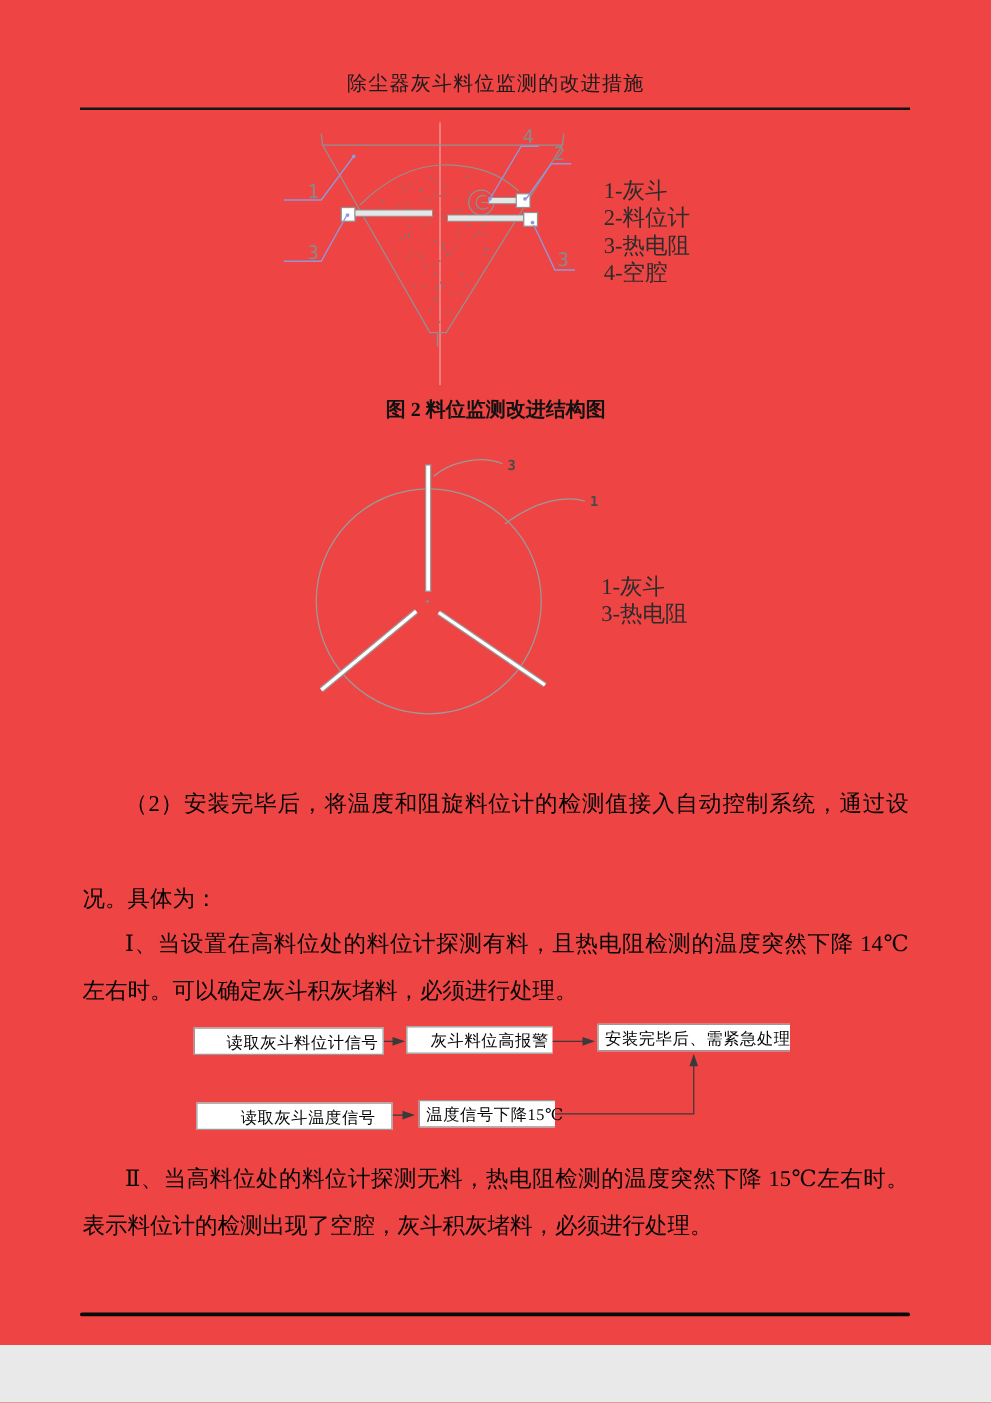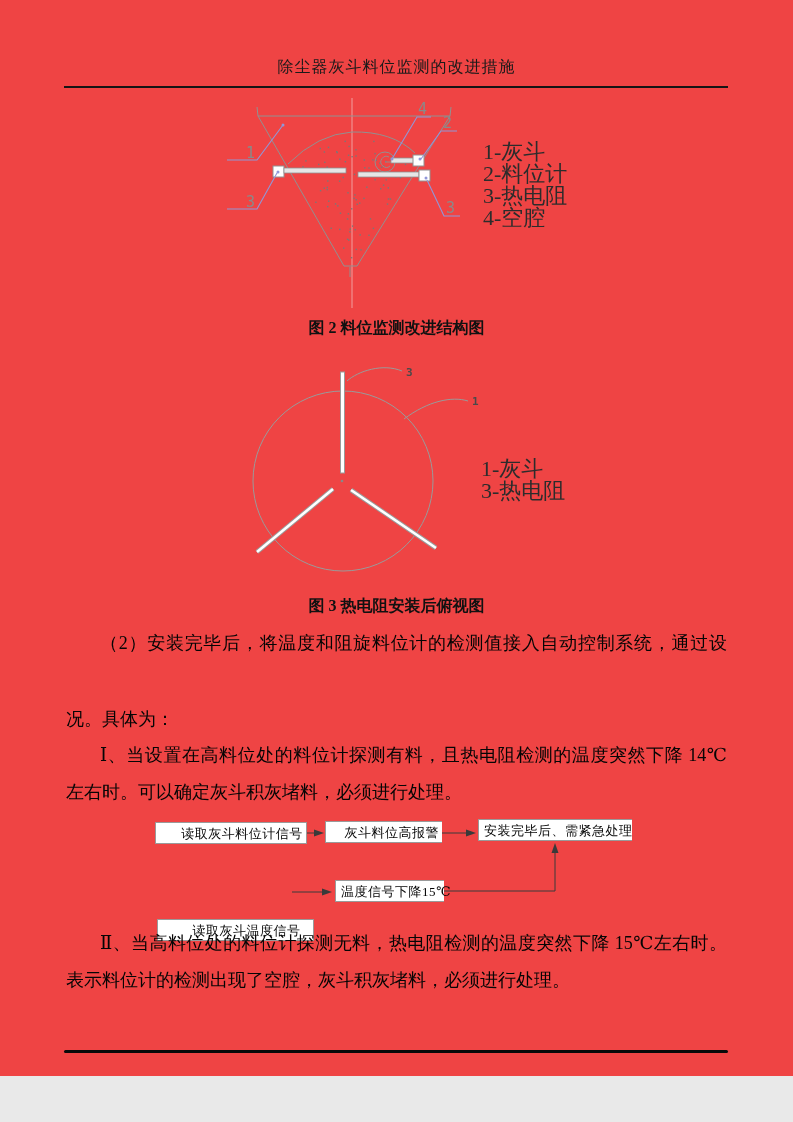--- a/index.html
+++ b/index.html
@@ -4,21 +4,21 @@
 <style>
   html,body{margin:0;padding:0;background:#e9e9e9;}
   .page{
     position:relative;width:793px;height:1076px;background:#ef4444;
     margin:0 auto;overflow:hidden;
     font-family:"Liberation Serif","DejaVu Serif",serif;color:#000;
   }
   .abs{position:absolute;}
   .header-title{top:57px;left:0;width:793px;text-align:center;font-size:16px;letter-spacing:1px;color:#1a1a1a;}
   .header-rule{top:86px;left:64px;width:664px;height:2px;background:#151515;}
-  .legend{font-size:22px;line-height:22px;color:#2c2c2c;white-space:nowrap;}
+  .legend{font-size:18px;line-height:22px;color:#2c2c2c;white-space:nowrap;}
   .caption{left:0;width:793px;text-align:center;font-weight:bold;font-size:16px;color:#111;}
   .bodyline{font-size:18px;line-height:24px;color:#050505;white-space:nowrap;}
   .just{white-space:normal;text-align:justify;text-align-last:justify;}
   .fc-box{
     position:absolute;font-size:13px;letter-spacing:.5px;color:#050505;
     line-height:19px;background:#fff;padding:1px 3px 0 5px;
     font-family:"Liberation Serif","DejaVu Serif",serif;white-space:nowrap;
   }
   .fc-closed{border:1px solid #9a9a9a;text-align:center;padding-left:25px;}
   .fc-open{border-left:1px solid #9a9a9a;border-top:1px solid #9a9a9a;border-bottom:1px solid #9a9a9a;text-align:right;}
@@ -199,21 +199,20 @@
     <g font-size="11" font-weight="bold" fill="#4a4a4a">
       <text x="406" y="376">3</text>
       <text x="472" y="405">1</text>
     </g>
   </svg>
 
   <div class="abs legend" style="left:481px;top:458px;">
     <div>1-灰斗</div>
     <div>3-热电阻</div>
   </div>
-  <div class="abs caption" style="top:596px;">图 3  热电阻安装后俯视图</div>
 
   <div class="abs bodyline just" style="left:100px;top:631px;width:627px;">（2）安装完毕后，将温度和阻旋料位计的检测值接入自动控制系统，通过设</div>
   <div class="abs bodyline" style="left:66px;top:707px;">况。具体为：</div>
 
   <div class="abs bodyline just" style="left:100px;top:743px;width:627px;">Ⅰ、当设置在高料位处的料位计探测有料，且热电阻检测的温度突然下降 14℃</div>
   <div class="abs bodyline" style="left:66px;top:780px;">左右时。可以确定灰斗积灰堵料，必须进行处理。</div>
 
   <svg class="abs" style="left:130px;top:810px;" width="560" height="110" viewBox="130 810 560 110">
     <g stroke="#3a3a3a" stroke-width="1" fill="#3a3a3a">
       <line x1="284" y1="833" x2="316" y2="833"></line>
@@ -222,21 +221,21 @@
         <polygon points="476,833 466,829.5 466,836.5" stroke="none"></polygon>
       <line x1="292" y1="892" x2="324" y2="892"></line>
         <polygon points="332,892 322,888.5 322,895.5" stroke="none"></polygon>
       <path d="M440,891 H555 V850" fill="none"></path>
         <polygon points="555,843 551.5,853 558.5,853" stroke="none"></polygon>
     </g>
   </svg>
   <div class="fc-box fc-closed" style="left:155px;top:822px;width:122px;">读取灰斗料位计信号</div>
   <div class="fc-box fc-open" style="left:325px;top:821px;width:108px;">灰斗料位高报警</div>
   <div class="fc-box fc-open" style="left:478px;top:819px;width:145px;">安装完毕后、需紧急处理</div>
-  <div class="fc-box fc-closed" style="left:157px;top:882px;width:127px;margin-top:37px;">读取灰斗温度信号</div>
+  <div class="fc-box fc-closed" style="left:157px;top:882px;width:127px;">读取灰斗温度信号</div>
   <div class="fc-box fc-open" style="left:335px;top:880px;width:100px;">温度信号下降15℃</div>
 
   <div class="abs bodyline just" style="left:100px;top:931px;width:627px;">Ⅱ、当高料位处的料位计探测无料，热电阻检测的温度突然下降 15℃左右时。</div>
   <div class="abs bodyline" style="left:66px;top:968px;">表示料位计的检测出现了空腔，灰斗积灰堵料，必须进行处理。</div>
 
   <div class="abs footer-rule"></div>
   <div class="abs footer-text" style="top:1057px;left:0;width:793px;text-align:center;">10</div>
 
 </div>
 

